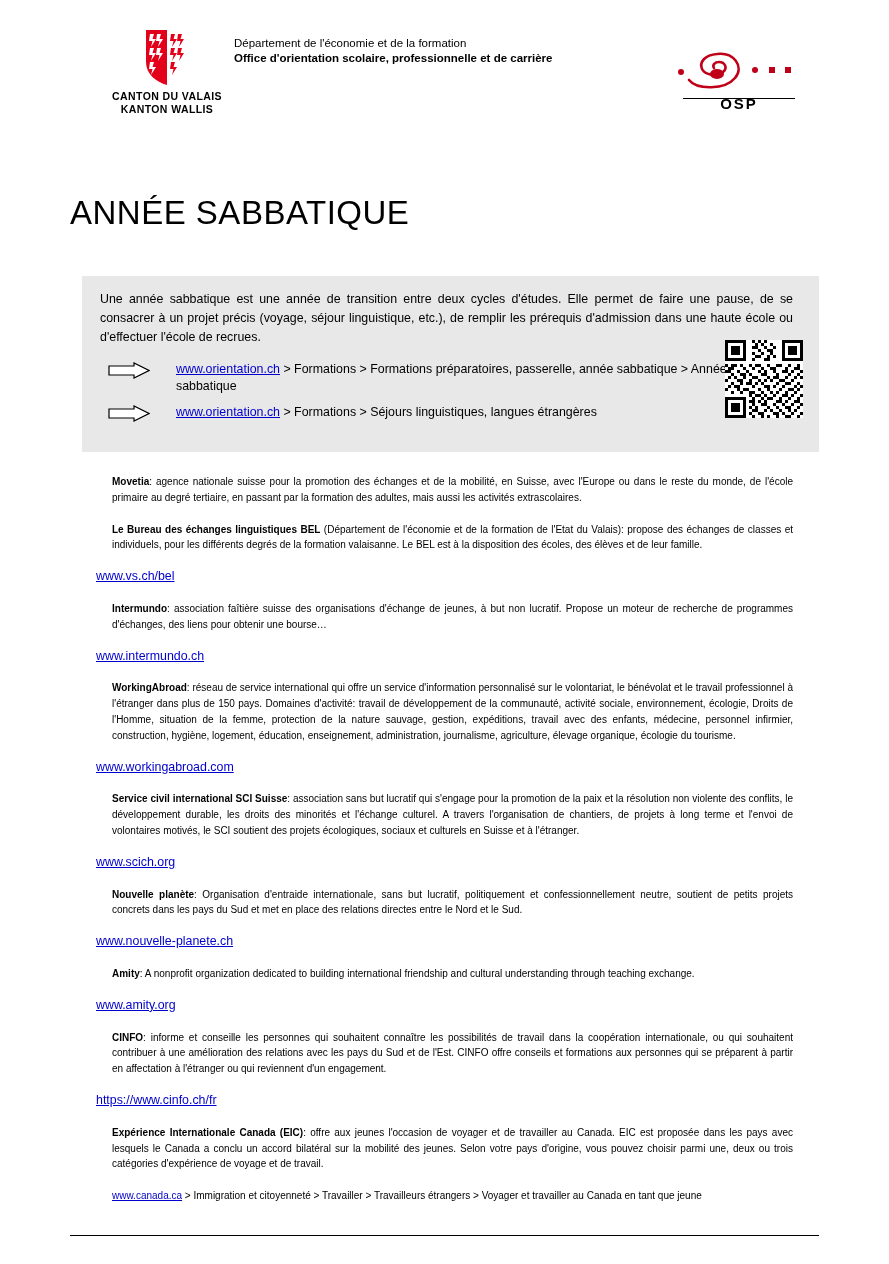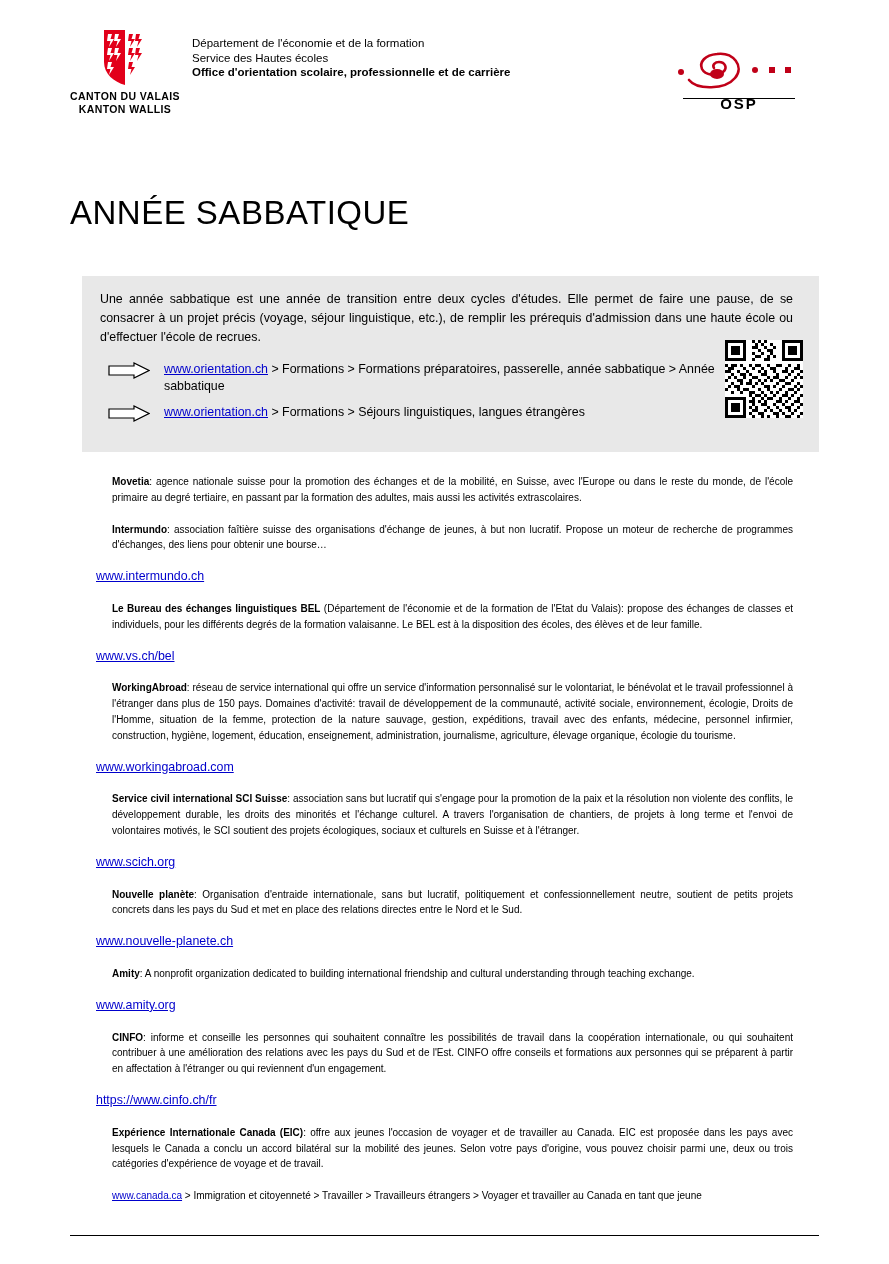--- a/index.html
+++ b/index.html
@@ -26,20 +26,21 @@
   
   .header {
     display: flex;
     align-items: flex-start;
     padding-top: 28px;
     height: 120px;
     position: relative;
   }
   .logo-valais {
     width: 110px;
+    margin-left: 42px;
     text-align: center;
     position: relative;
   }
   .shield {
     width: 46px;
     height: 58px;
     margin: 0 auto;
     position: relative;
   }
   .shield svg { display:block; }
@@ -109,20 +110,21 @@
     line-height: 19px;
     text-align: justify;
     padding-right: 8px;
     margin: 0 0 14px 0;
   }
   .arrow-row {
     display: flex;
     align-items: flex-start;
     margin-bottom: 10px;
     padding-left: 8px;
+    gap: 12px;
   }
   .arrow {
     flex: 0 0 auto;
     margin-right: 14px;
     margin-top: 1px;
   }
   .arrow-label {
     font-size: 12.4px;
     line-height: 16.5px;
     max-width: 560px;
@@ -200,21 +202,20 @@
         </svg>
       </div>
       <div class="canton-text">
         <div>CANTON DU VALAIS</div>
         <div>KANTON WALLIS</div>
       </div>
     </div>
 
     <div class="dept-block">
       <div class="dept-line">Département de l'économie et de la formation</div>
-      <div class="dept-line">Service des Hautes écoles</div>
       <div class="dept-line bold">Office d'orientation scolaire, professionnelle et de carrière</div>
     </div>
 
     <div class="logo-osp">
       <div class="osp-mark">
         <svg width="140" height="52" viewBox="0 0 140 52">
           <circle cx="12" cy="28" r="3" fill="#c00018"></circle>
           <ellipse cx="48" cy="30" rx="7" ry="5" fill="#c00018"></ellipse>
           <path d="M20,36 C28,46 56,46 66,34 C76,22 64,8 48,10 C36,11 30,18 33,25 C36,31 48,33 54,28 C59,24 56,18 50,18 C46,18 43,21 45,24" fill="none" stroke="#c00018" stroke-width="2.6" stroke-linecap="round"></path>
           <circle cx="86" cy="26" r="3" fill="#c00018"></circle>
@@ -423,30 +424,30 @@
     </div>
   </div>
 
   <div class="entries">
 
     <div class="entry">
       <p><span class="name">Movetia</span><span>: agence nationale suisse pour la promotion des échanges et de la mobilité, en Suisse, avec l'Europe ou dans le reste du monde, de l'école primaire au degré tertiaire, en passant par la formation des adultes, mais aussi les activités extrascolaires.</span></p>
     </div>
 
     <div class="entry">
+      <p><span class="name">Le Bureau des échanges linguistiques BEL</span><span> (Département de l'économie et de la formation de l'Etat du Valais): propose des échanges de classes et individuels, pour les différents degrés de la formation valaisanne. Le BEL est à la disposition des écoles, des élèves et de leur famille.</span></p>
+      <a class="link url" href="#">www.vs.ch/bel</a>
+    </div>
+
+    <div class="entry">
       <p><span class="name">Intermundo</span><span>: association faîtière suisse des organisations d'échange de jeunes, à but non lucratif. Propose un moteur de recherche de programmes d'échanges, des liens pour obtenir une bourse…</span></p>
       <a class="link url" href="#">www.intermundo.ch</a>
     </div>
 
     <div class="entry">
-      <p><span class="name">Le Bureau des échanges linguistiques BEL</span><span> (Département de l'économie et de la formation de l'Etat du Valais): propose des échanges de classes et individuels, pour les différents degrés de la formation valaisanne. Le BEL est à la disposition des écoles, des élèves et de leur famille.</span></p>
-      <a class="link url" href="#">www.vs.ch/bel</a>
-    </div>
-
-    <div class="entry">
       <p><span class="name">WorkingAbroad</span><span>: réseau de service international qui offre un service d'information personnalisé sur le volontariat, le bénévolat et le travail professionnel à l'étranger dans plus de 150 pays. Domaines d'activité: travail de développement de la communauté, activité sociale, environnement, écologie, Droits de l'Homme, situation de la femme, protection de la nature sauvage, gestion, expéditions, travail avec des enfants, médecine, personnel infirmier, construction, hygiène, logement, éducation, enseignement, administration, journalisme, agriculture, élevage organique, écologie du tourisme.</span></p>
       <a class="link url" href="#">www.workingabroad.com</a>
     </div>
 
     <div class="entry">
       <p><span class="name">Service civil international SCI Suisse</span><span>: association sans but lucratif qui s'engage pour la promotion de la paix et la résolution non violente des conflits, le développement durable, les droits des minorités et l'échange culturel. A travers l'organisation de chantiers, de projets à long terme et l'envoi de volontaires motivés, le SCI soutient des projets écologiques, sociaux et culturels en Suisse et à l'étranger.</span></p>
       <a class="link url" href="#">www.scich.org</a>
     </div>
 
     <div class="entry">

